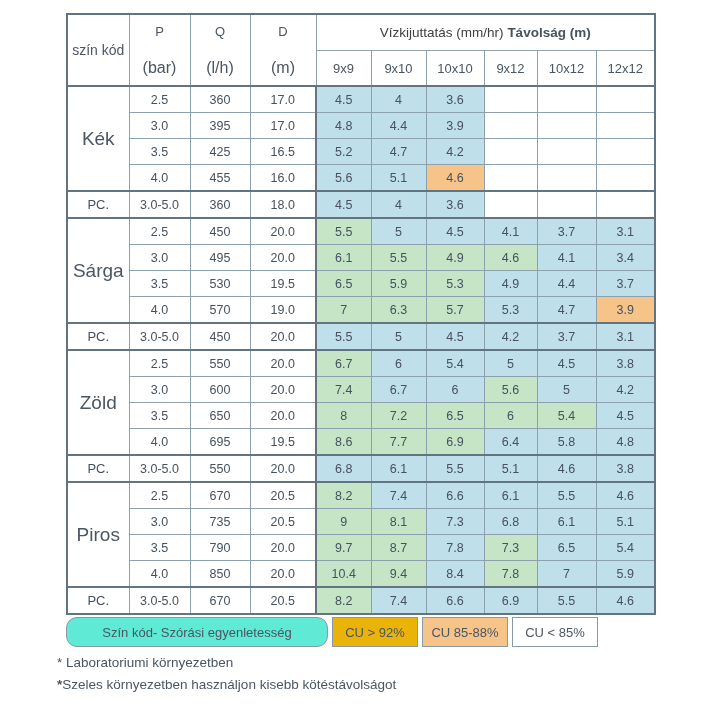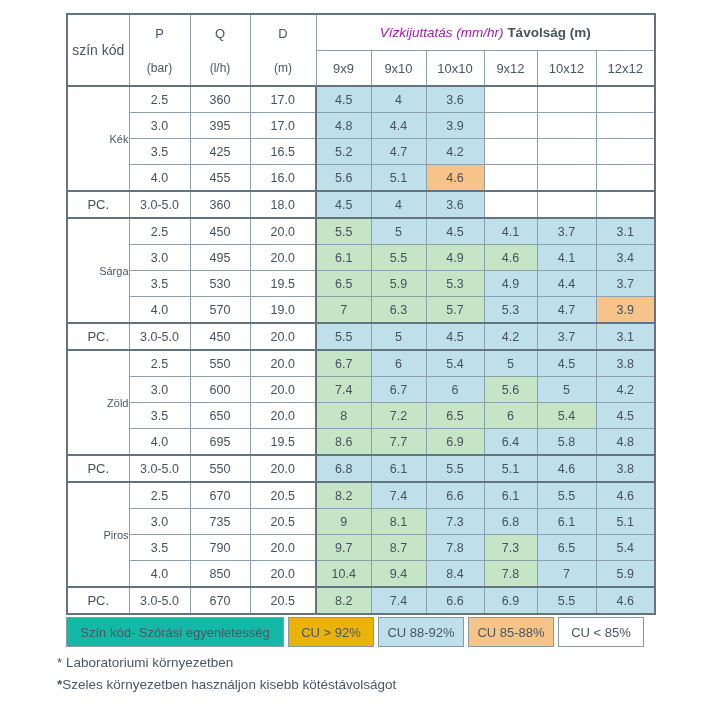--- a/index.html
+++ b/index.html
@@ -9,35 +9,35 @@
   table.spec{border-collapse:collapse;position:absolute;left:66px;top:13px;table-layout:fixed;
              border:2px solid #62747f;}
   table.spec th, table.spec td{border:1px solid #8ca0ad;padding:0;text-align:center;
              font-weight:normal;overflow:hidden;white-space:nowrap;}
   thead tr.h1 th{height:35px;}
   thead tr.h2 th{height:34px;font-size:13px;color:#4b5663;}
   thead th{background:#ffffff;}
   thead{border-bottom:2px solid #62747f;}
   th.code-h{font-size:14px;text-align:left;padding-left:10px;line-height:17px;white-space:normal;color:#4b5663;}
   th.unit-h{font-size:13px;color:#4b5663;}
-  th.unit-h .u{font-size:12px;margin-top:20px;}
+  th.unit-h .u{font-size:16px;margin-top:20px;}
   th.span-h{font-size:13.5px;}
-  th.span-h .t1{color:#a21caf;font-style:italic;}
+  th.span-h .t1{color:#404040;}
   th.span-h .t2{color:#46525e;font-weight:bold;}
 
   tbody td{height:25px;font-size:12.5px;color:#46525e;background:#ffffff;}
-  tbody td.color-code-cell{font-size:11px;color:#4b5663;text-align:right;}
+  tbody td.color-code-cell{font-size:19px;color:#4b5663;}
   tbody td.pc-label-cell{font-size:13px;}
   tbody tr.pc-row{border-top:2px solid #62747f;border-bottom:2px solid #62747f;}
   tbody td.v0{border-left:2px solid #62747f;}
 
   .legend{position:absolute;left:66px;top:617px;display:flex;gap:4px;height:30px;}
   .legend .box{border:1.5px solid #8a9aa5;display:flex;align-items:center;justify-content:center;
                font-size:13px;color:#4b5663;box-sizing:border-box;height:30px;}
-  .legend .title-box{width:218px;background:#14b8a6;}
+  .legend .title-box{width:262px;background:#5eead4;border-radius:11px;}
   .legend .cu-box{width:86px;}
 
   .footnotes{position:absolute;left:57px;top:652px;font-size:13.5px;color:#4b5663;line-height:22px;}
   .footnotes .ln{white-space:pre;}
   .footnotes .marker-bold{font-weight:bold;}
 </style>
 </head>
 <body>
 
 <div class="sheet">
@@ -312,21 +312,20 @@
           <td style="background: rgb(191, 223, 235);">6.9</td>
           <td style="background: rgb(191, 223, 235);">5.5</td>
           <td style="background: rgb(191, 223, 235);">4.6</td>
         </tr>
       </tbody>
   </table>
 
   <div class="legend">
     <div class="box title-box">Szín kód- Szórási egyenletesség</div>
   <div class="box cu-box" style="background: #eab308;">CU &gt; 92%</div>
-      <div class="box cu-box" style="background: rgb(191, 223, 235);">CU 88-92%</div>
       <div class="box cu-box" style="background: rgb(246, 196, 137); text-align: center;">CU 85-88%</div>
       <div class="box cu-box" style="background: rgb(255, 255, 255);">CU &lt; 85%</div>
     </div>
 
   <div class="footnotes">
     <div class="ln"><span>*</span><span> Laboratoriumi környezetben</span></div>
     <div class="ln"><span class="marker-bold">*</span><span>Szeles környezetben használjon kisebb kötéstávolságot</span></div>
   </div>
 
 </div>

